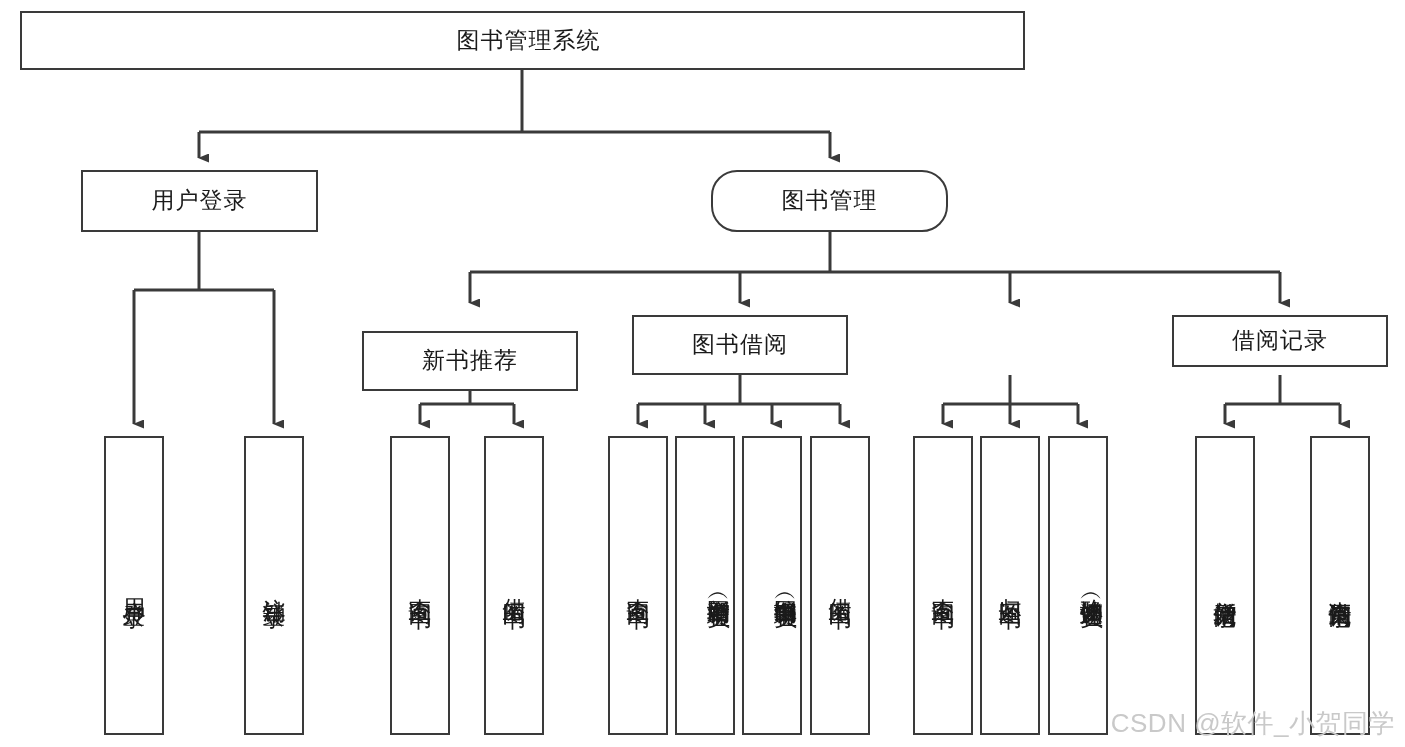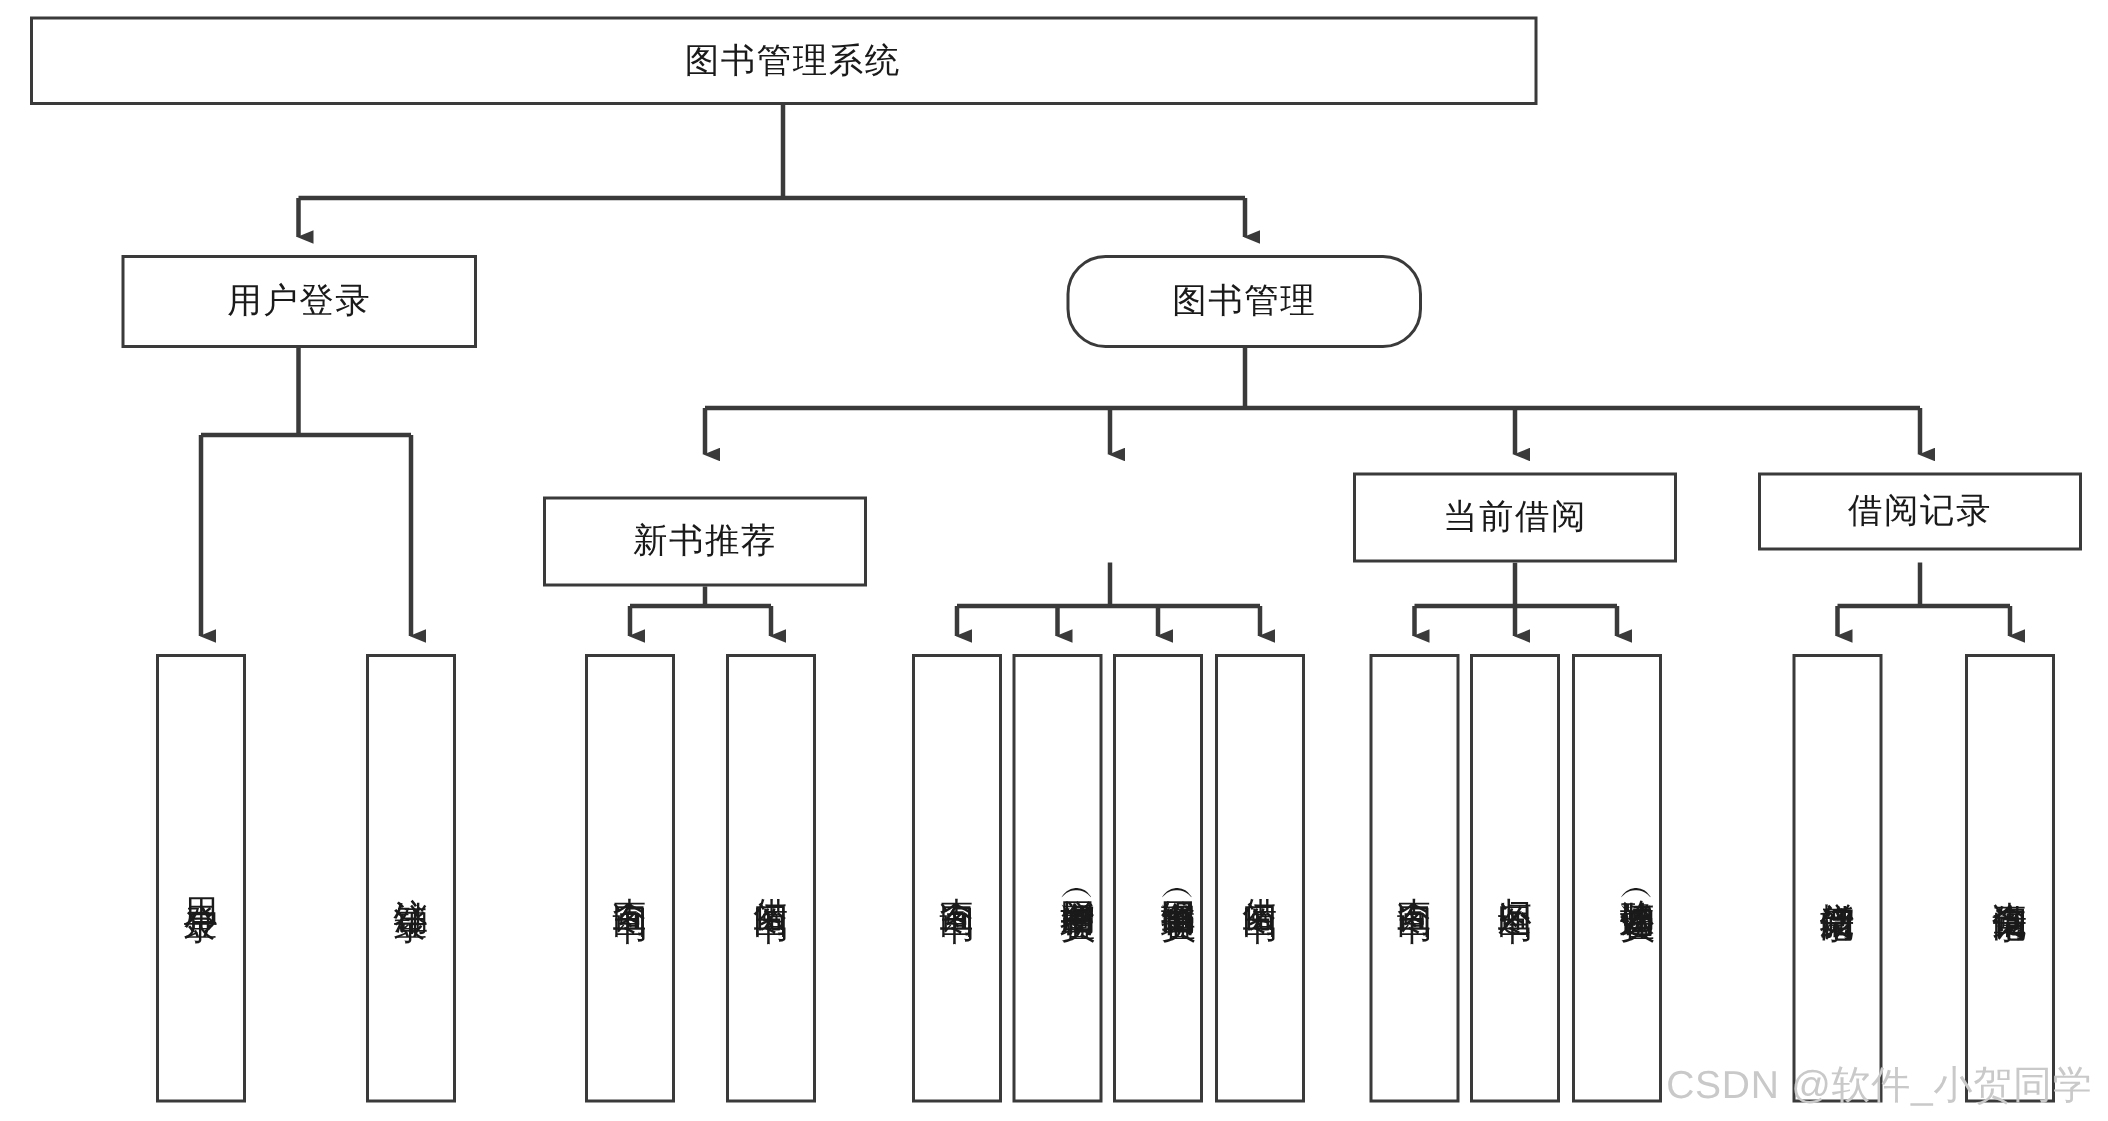--- a/index.html
+++ b/index.html
@@ -120,21 +120,21 @@
       <path d="M1340,404 L1340,424" marker-end="url(#arrowhead)"></path>
     </g>
   </svg>
 
   <div class="node node-h" style="left:20px; top:11px; width:1005px; height:59px;padding-left:12px;">图书管理系统</div>
 
   <div class="node node-h" style="left:81px; top:170px; width:237px; height:62px;">用户登录</div>
   <div class="node node-h" style="left:711px; top:170px; width:237px; height:62px;border-radius:26px;">图书管理</div>
 
   <div class="node node-h" style="left:362px; top:315px; width:216px; height:60px;margin-top:16px;">新书推荐</div>
-  <div class="node node-h" style="left:902px; top:315px; width:216px; height:60px;">当前借阅</div>
+  <div class="node node-h" style="left:632px; top:315px; width:216px; height:60px;">图书借阅</div>
   <div class="node node-h" style="left:1172px; top:315px; width:216px; height:52px;">借阅记录</div>
 
   <div class="node node-v" style="left:104px; top:436px; width:60px; height:299px;">用户登录</div>
   <div class="node node-v" style="left:244px; top:436px; width:60px; height:299px;">注销登录</div>
 
   <div class="node node-v" style="left:390px; top:436px; width:60px; height:299px;">查询图书</div>
   <div class="node node-v" style="left:484px; top:436px; width:60px; height:299px;">借阅图书</div>
 
   <div class="node node-v" style="left:608px; top:436px; width:60px; height:299px;">查询图书</div>
   <div class="node node-v tight vtop" style="left:675px; top:436px; width:60px; height:299px;">新增图书（管理员）</div>

